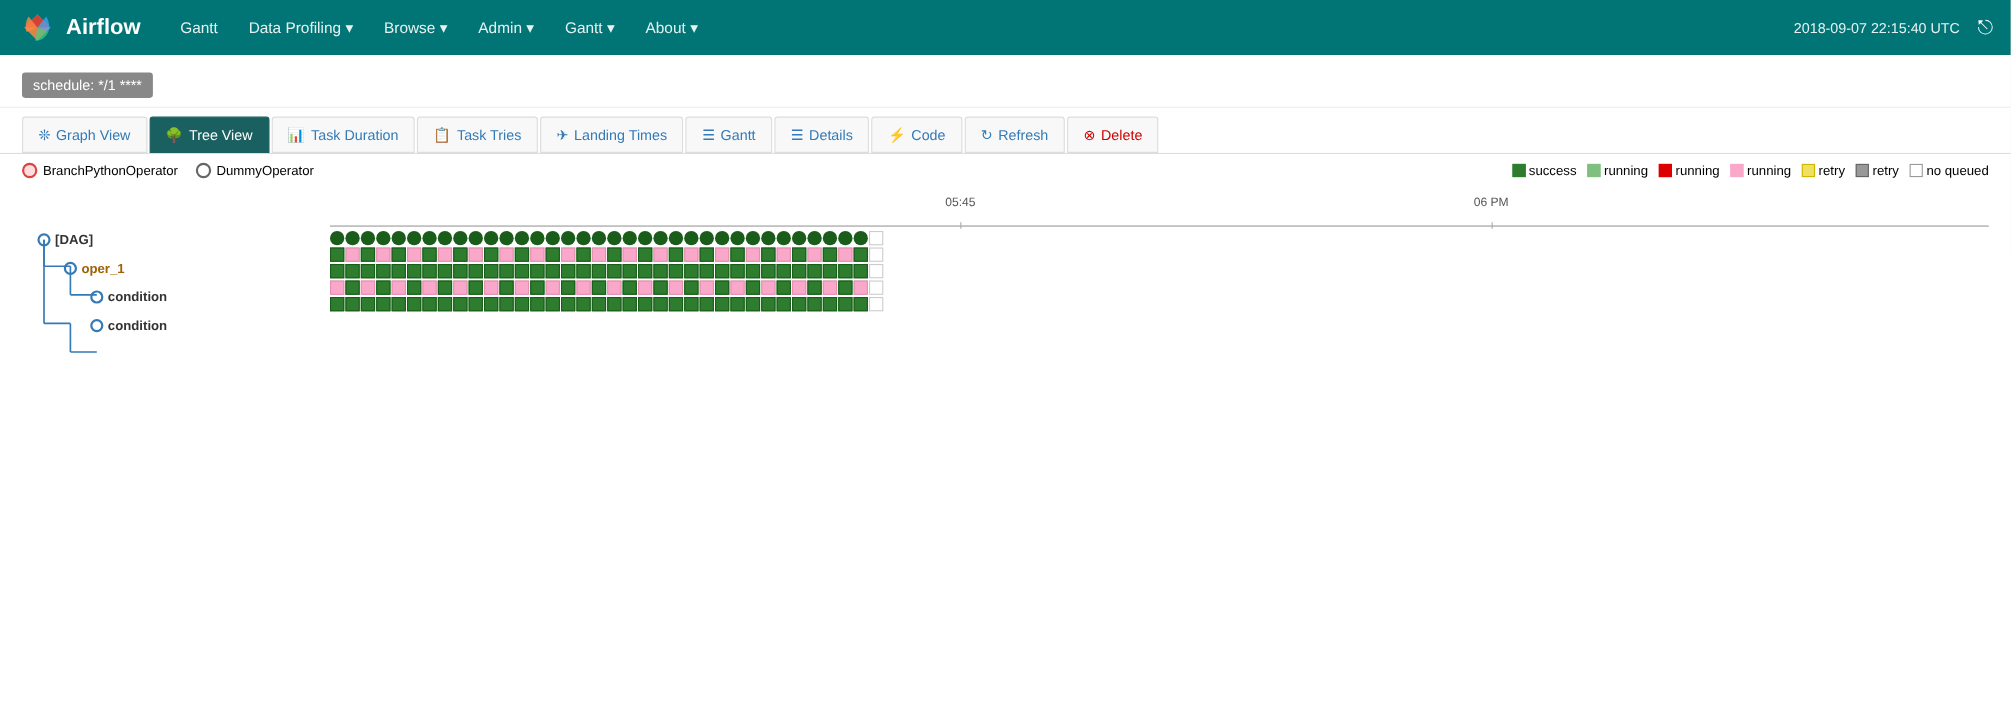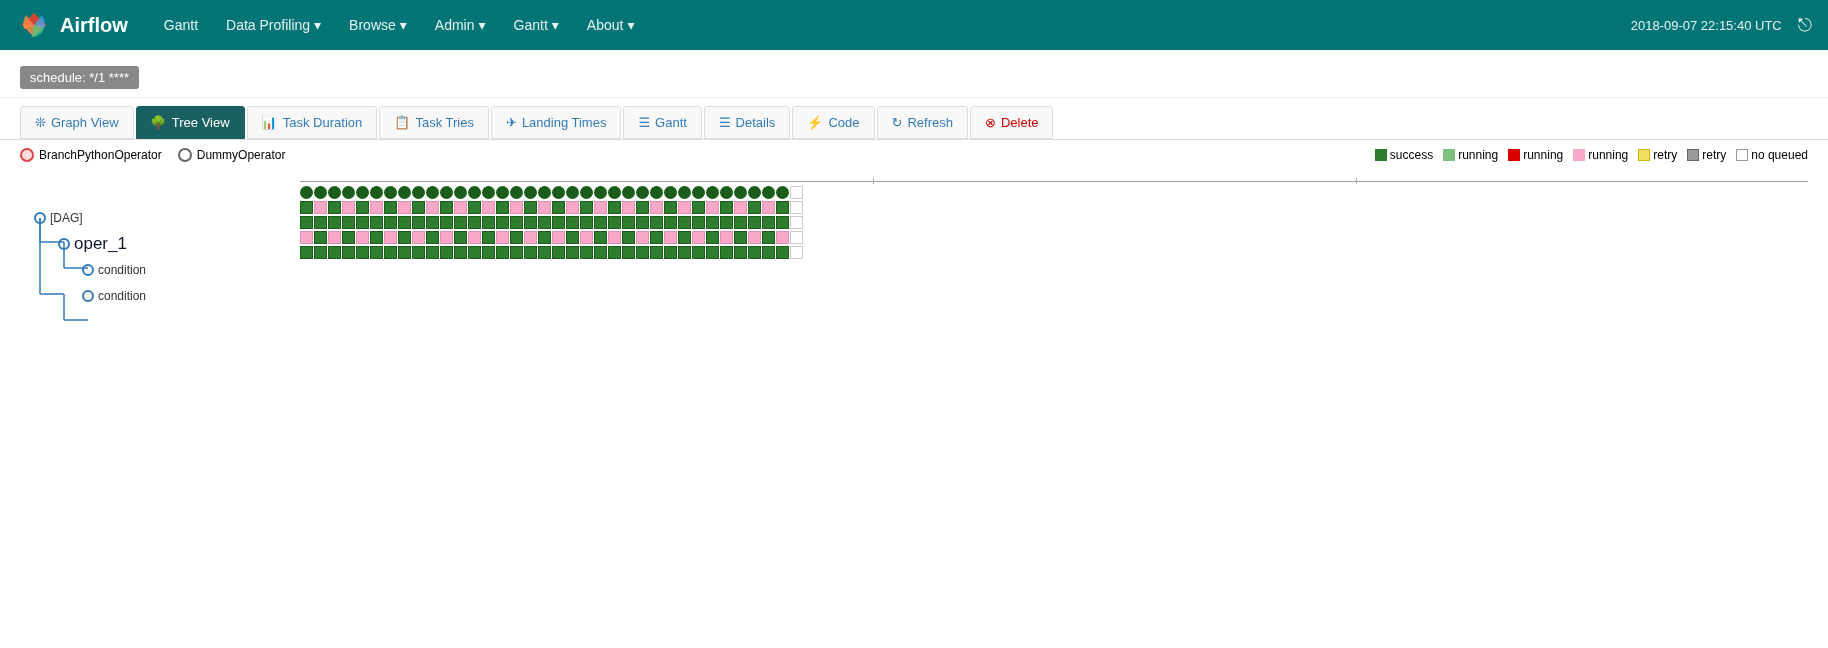--- a/index.html
+++ b/index.html
@@ -395,21 +395,21 @@
   </div>
 
   <div class="tree-area">
 
     <div class="tree-nodes">
 
       <div style="height:24px;"></div>
 
       <div style="height:4px;"></div>
 
-      <div style="position:relative;">
+      <div style="position:relative;font-weight:bold;">
         <svg style="position:absolute;left:0;top:0;width:280px;height:140px;pointer-events:none;">
 
           <line x1="20" y1="12" x2="20" y2="36" stroke="#337ab7" stroke-width="1.5"></line>
           <line x1="20" y1="36" x2="44" y2="36" stroke="#337ab7" stroke-width="1.5"></line>
 
           <line x1="44" y1="36" x2="44" y2="62" stroke="#337ab7" stroke-width="1.5"></line>
           <line x1="44" y1="62" x2="68" y2="62" stroke="#337ab7" stroke-width="1.5"></line>
 
           <line x1="20" y1="12" x2="20" y2="88" stroke="#337ab7" stroke-width="1.5"></line>
           <line x1="20" y1="88" x2="44" y2="88" stroke="#337ab7" stroke-width="1.5"></line>
@@ -420,40 +420,44 @@
 
         <div class="tree-row">
           <span style="display:inline-block;width:14px;"></span>
           <div style="width:12px;height:12px;border-radius:50%;border:2px solid #337ab7;background:white;flex-shrink:0;"></div>
           <span style="margin-left:4px;font-size:12px;color:#333;">[DAG]</span>
         </div>
 
         <div class="tree-row">
           <span style="display:inline-block;width:38px;"></span>
           <div style="width:12px;height:12px;border-radius:50%;border:2px solid #337ab7;background:white;flex-shrink:0;"></div>
-          <span style="margin-left:4px;font-size:17px;color:#0f172a;">oper_1</span>
+          <span style="margin-left:4px;font-size:12px;color:#a16207;">oper_1</span>
         </div>
 
         <div class="tree-row">
           <span style="display:inline-block;width:62px;"></span>
           <div style="width:12px;height:12px;border-radius:50%;border:2px solid #337ab7;background:white;flex-shrink:0;"></div>
           <span style="margin-left:4px;font-size:12px;color:#333;">condition</span>
         </div>
 
 
         <div class="tree-row">
           <span style="display:inline-block;width:62px;"></span>
           <div style="width:12px;height:12px;border-radius:50%;border:2px solid #337ab7;background:white;flex-shrink:0;"></div>
           <span style="margin-left:4px;font-size:12px;color:#333;">condition</span>
         </div>
       </div>
     </div>
 
     <div class="tree-timeline">
 
+      <div style="position:relative;height:24px;">
+        <span style="position:absolute;left:38%;font-size:11px;color:#555;transform:translateX(-50%);">05:45</span>
+        <span style="position:absolute;left:70%;font-size:11px;color:#555;transform:translateX(-50%);">06 PM</span>
+      </div>
 
       <div style="position:relative;height:6px;margin-bottom:2px;">
         <div style="position:absolute;left:0;right:0;top:50%;height:1px;background:#999;"></div>
         <div style="position:absolute;left:38%;top:0;width:1px;height:100%;background:#aaa;"></div>
         <div style="position:absolute;left:70%;top:0;width:1px;height:100%;background:#aaa;"></div>
       </div>
 
       <div id="row-dag" style="display:flex;align-items:center;margin-bottom:2px;gap:1px;">
           <div style="width: 13px; height: 13px; flex-shrink: 0; cursor: pointer; border-radius: 50%; background: rgb(26, 92, 26);"></div>
           <div style="width: 13px; height: 13px; flex-shrink: 0; cursor: pointer; border-radius: 50%; background: rgb(26, 92, 26);"></div>

